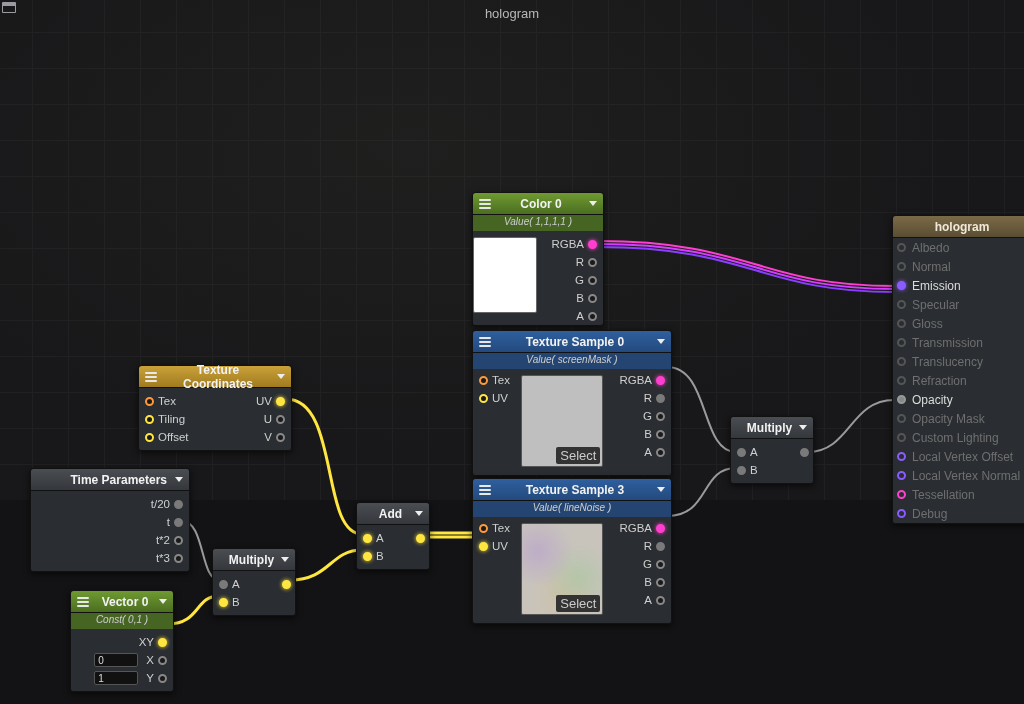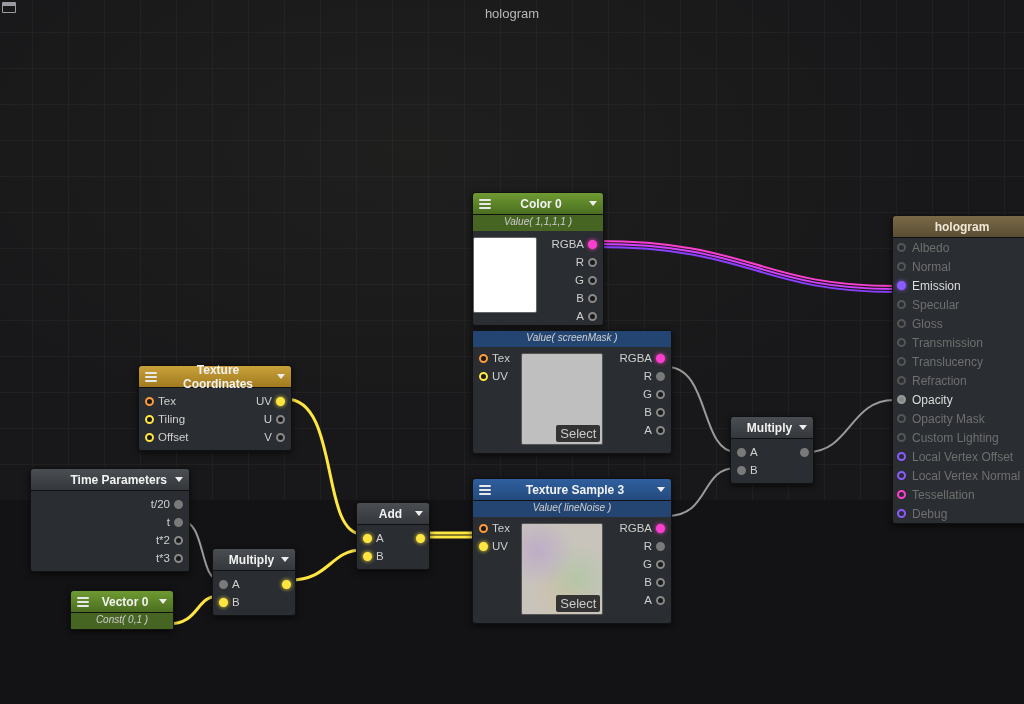--- a/index.html
+++ b/index.html
@@ -141,20 +141,29 @@
           </div>
         <div class="row right">
             <span class="lab">A</span>
             <span class="port"></span>
           </div>
       </div>
     </div>
   </div>
 
   <div class="node node-blue" style="left:472px; top:330px; width:200px;">
+    <div class="head">
+        <div class="ham">
+          <span></span>
+          <span></span>
+          <span></span>
+        </div>
+        <span class="t">Texture Sample 0</span>
+        <span class="tri"></span>
+      </div>
     <div class="sub">Value( screenMask )</div>
     <div style="display:flex;">
       <div style="width:42px; padding-top:2px;">
         <div class="row">
             <span class="port orange"></span>
             <span class="lab">Tex</span>
           </div>
         <div class="row">
             <span class="port yellowring"></span>
             <span class="lab">UV</span>
@@ -309,20 +318,36 @@
     <div class="head">
         <div class="ham">
           <span></span>
           <span></span>
           <span></span>
         </div>
         <span class="t">Vector 0</span>
         <span class="tri"></span>
       </div>
     <div class="sub">Const( 0,1 )</div>
+    <div style="padding:4px 0;">
+      <div class="row right">
+          <span class="lab">XY</span>
+          <span class="port on"></span>
+        </div>
+      <div class="row right">
+          <span class="numbox">0</span>
+          <span class="lab">X</span>
+          <span class="port"></span>
+        </div>
+      <div class="row right">
+          <span class="numbox">1</span>
+          <span class="lab">Y</span>
+          <span class="port"></span>
+        </div>
+    </div>
   </div>
 
   <div class="node node-gray" style="left:212px; top:548px; width:84px;">
     <div class="head">
         <span class="t">Multiply</span>
         <span class="tri"></span>
       </div>
     <div style="display:flex; padding:4px 0;">
       <div style="flex:1;">
         <div class="row">

